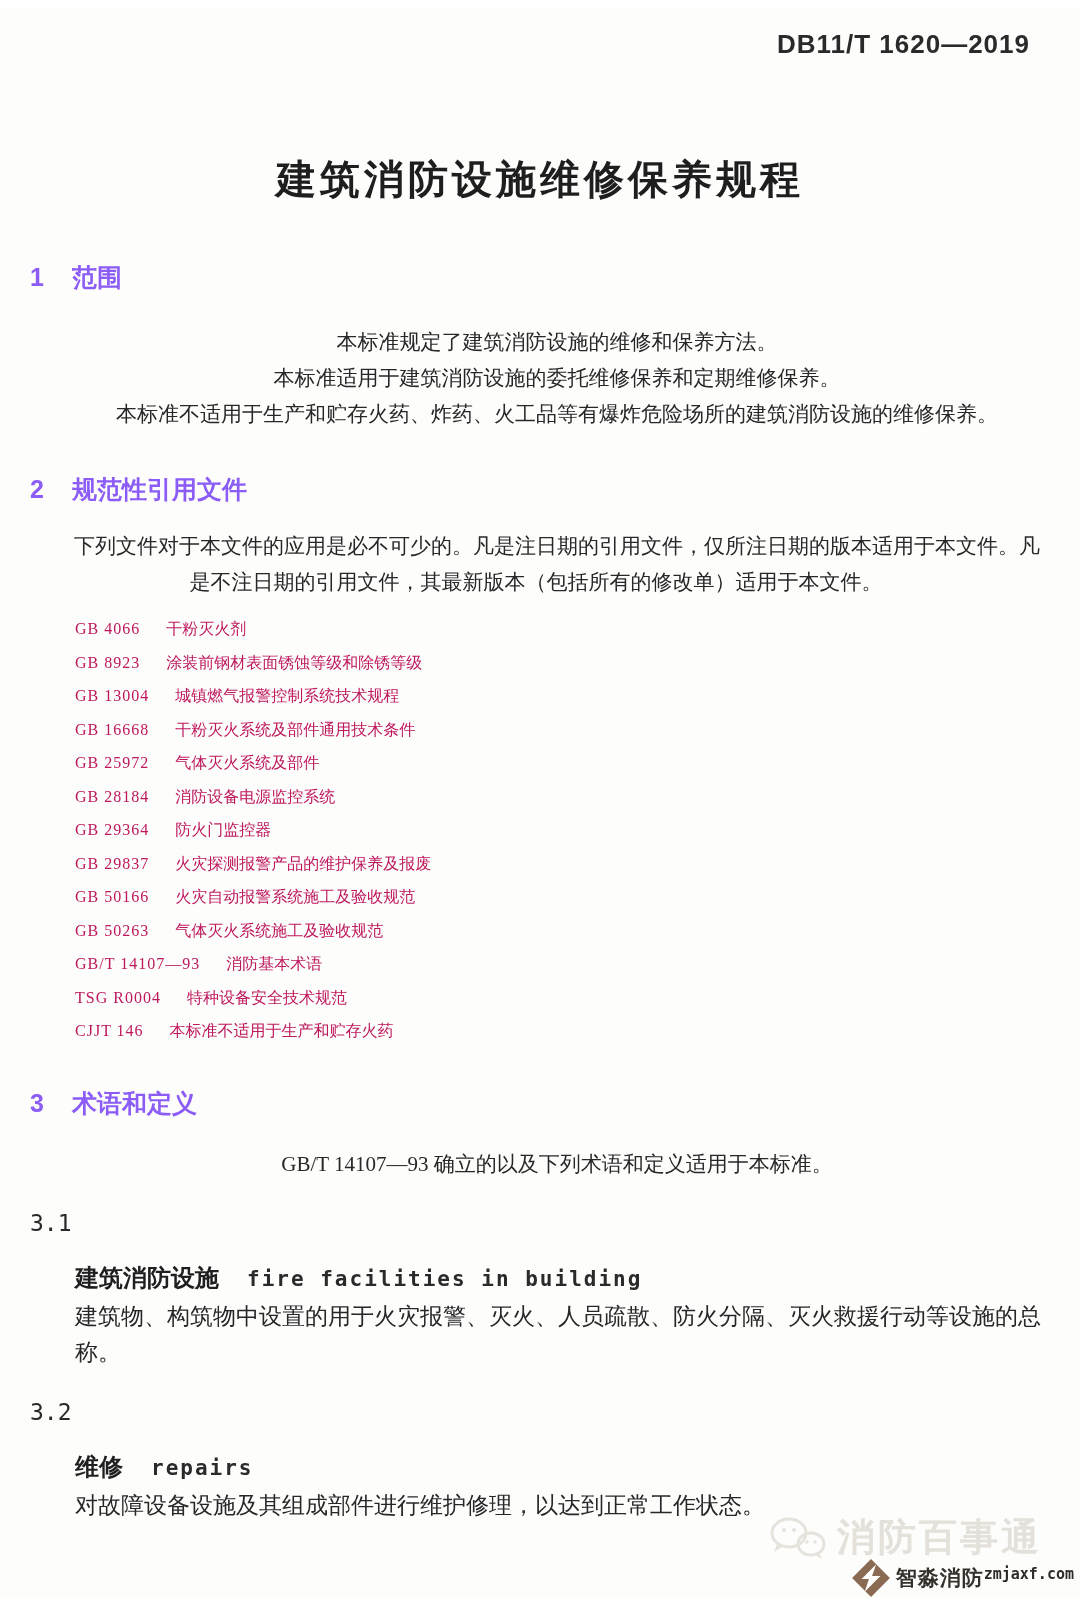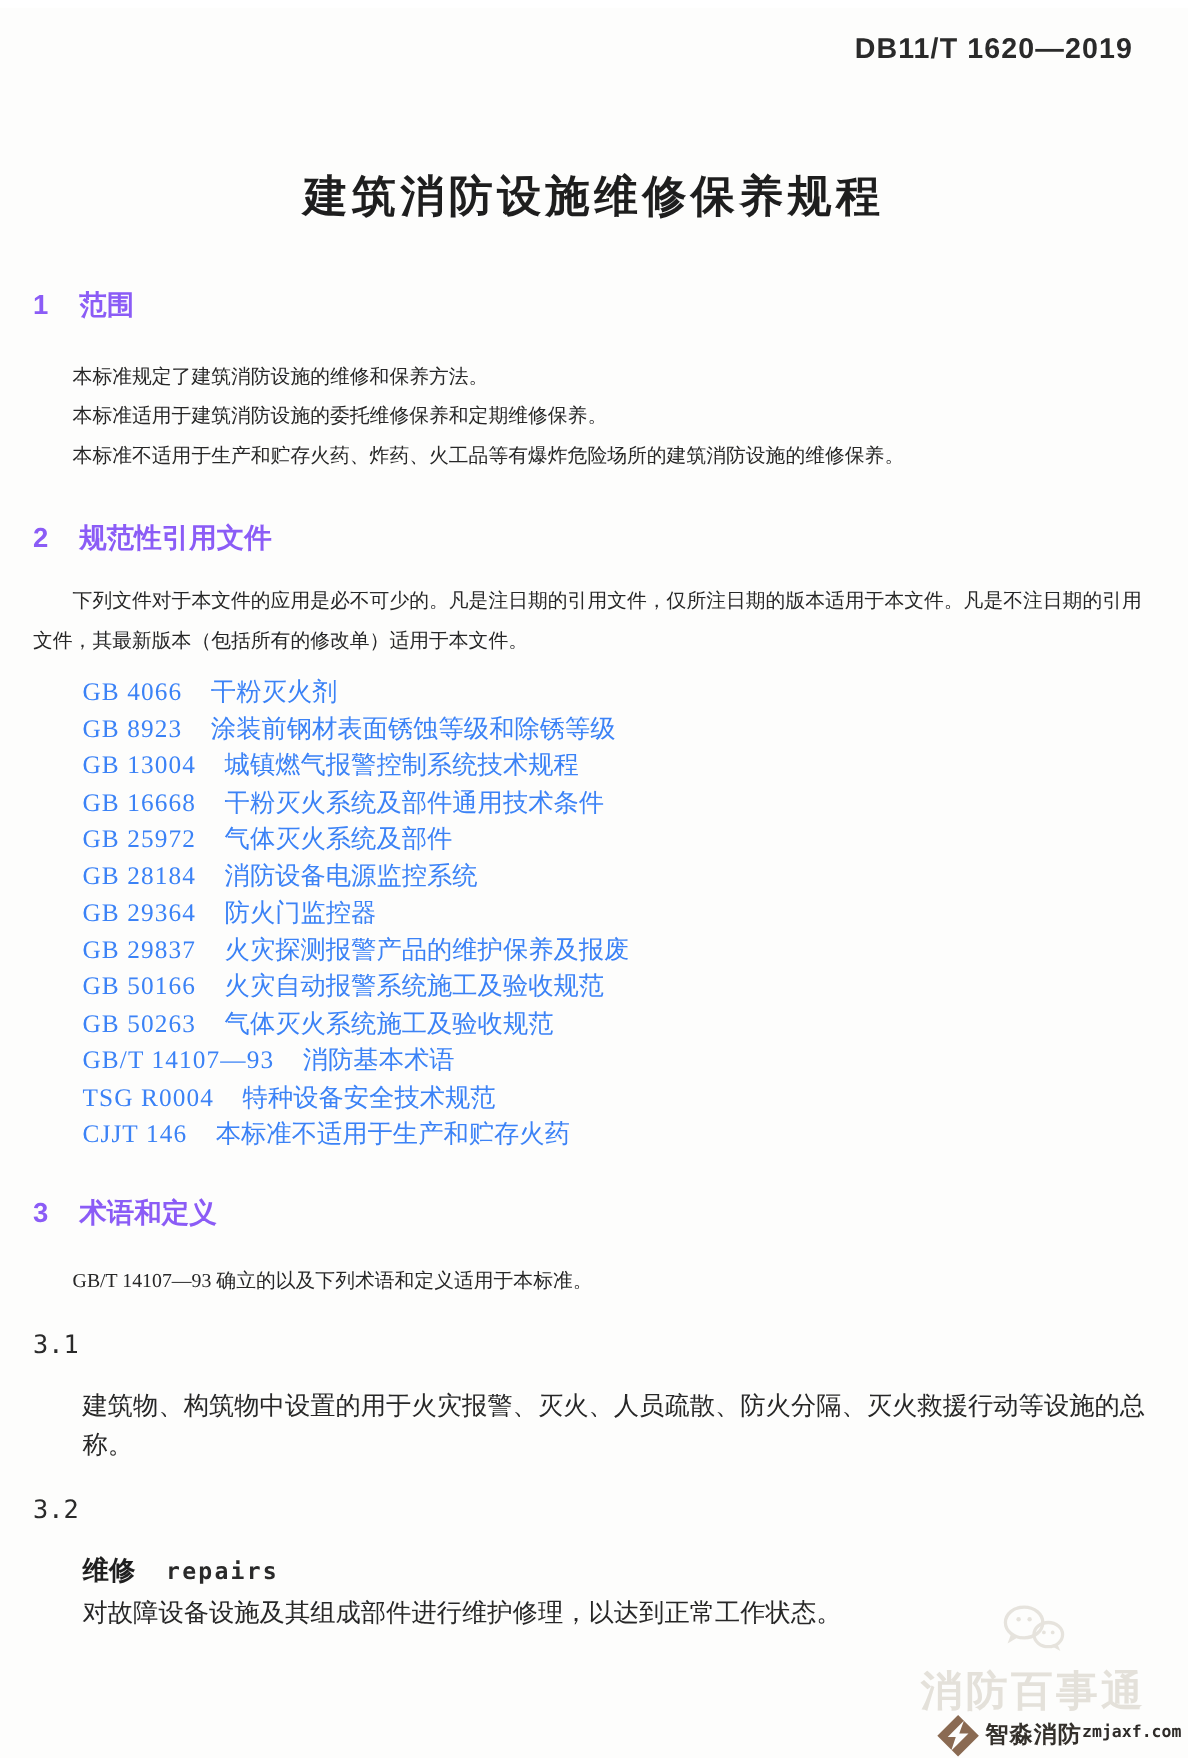--- a/index.html
+++ b/index.html
@@ -39,34 +39,35 @@
     color:#8b5cf6;
     line-height:30px;
   }
   .sec-heading .sec-no{display:inline-block;min-width:42px;}
   .h1{margin-top:55px;}
   .h2{margin-top:42px;}
   .h3{margin-top:40px;}
   .body-block{margin:0 38px 0 30px;}
   .para{
     margin:0;
-    font-size:18px;
+    font-size:21px;
     line-height:36px;
     text-indent:2em;
     color:#272727;
+    text-align:center;
   }
   .paras-1{margin-top:32px;}
   .intro-2{margin-top:24px;}
   .intro-3{margin-top:28px;}
   .ref-list{margin:12px 38px 0 75px;}
   .ref-item{
-    font-size:23px;
+    font-size:16px;
     line-height:33.5px;
     white-space:nowrap;
-    color:#3b82f6;
+    color:#be185d;
   }
   .ref-code{
     display:inline-block;
     font-family:"Liberation Serif", serif;
     letter-spacing:1px;
     margin-right:26px;
   }
   .term-no{
     margin:26px 0 0 30px;
     font-family:"DejaVu Sans Mono", monospace;
@@ -103,21 +104,20 @@
     bottom:42px;
     display:flex;
     align-items:center;
     gap:8px;
     color:#e4e1da;
     font-family:"Liberation Sans", sans-serif;
     font-size:38px;
     font-weight:700;
     letter-spacing:3px;
     user-select:none;
-    flex-direction:column;
   }
   .watermark svg{display:block;opacity:.9;}
   
   .corner-logo{
     position:absolute;
     right:6px;
     bottom:6px;
     display:flex;
     align-items:center;
     gap:4px;
@@ -181,20 +181,23 @@
 
   <div class="sec-heading h3">
     <span class="sec-no">3</span><span>术语和定义</span>
   </div>
   <div class="body-block intro-3">
     <p class="para">GB/T 14107—93 确立的以及下列术语和定义适用于本标准。</p>
   </div>
 
   <div class="term-no">3.1</div>
   <div class="term-block">
+    <div class="term-line">
+      <span class="term-zh">建筑消防设施</span><span class="term-en">fire facilities in building</span>
+    </div>
     <p class="term-def">建筑物、构筑物中设置的用于火灾报警、灭火、人员疏散、防火分隔、灭火救援行动等设施的总称。</p>
   </div>
 
   <div class="term-no">3.2</div>
   <div class="term-block">
     <div class="term-line">
       <span class="term-zh">维修</span><span class="term-en">repairs</span>
     </div>
     <p class="term-def">对故障设备设施及其组成部件进行维护修理，以达到正常工作状态。</p>
   </div>

